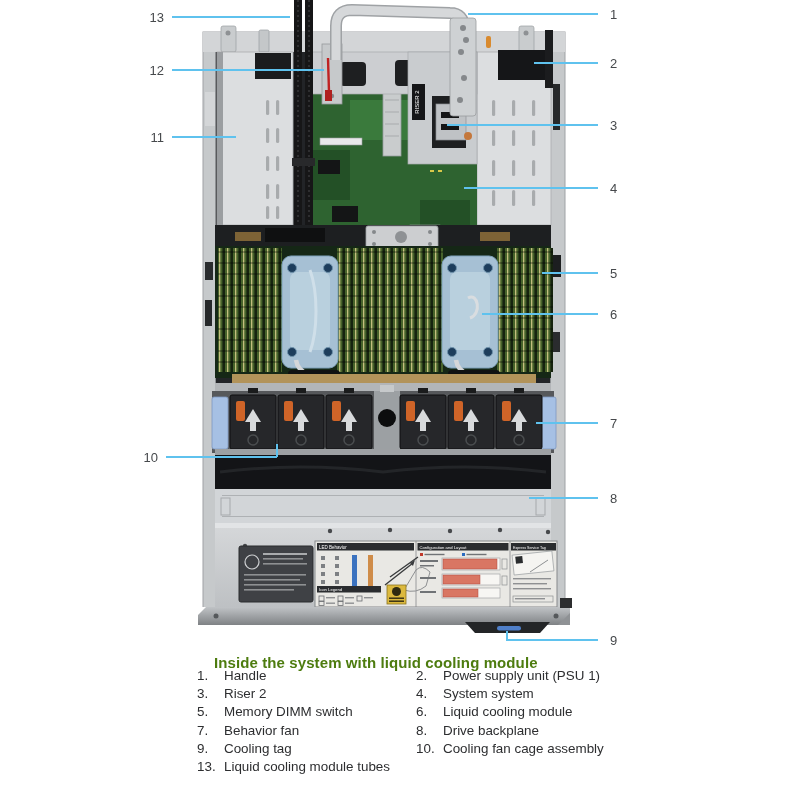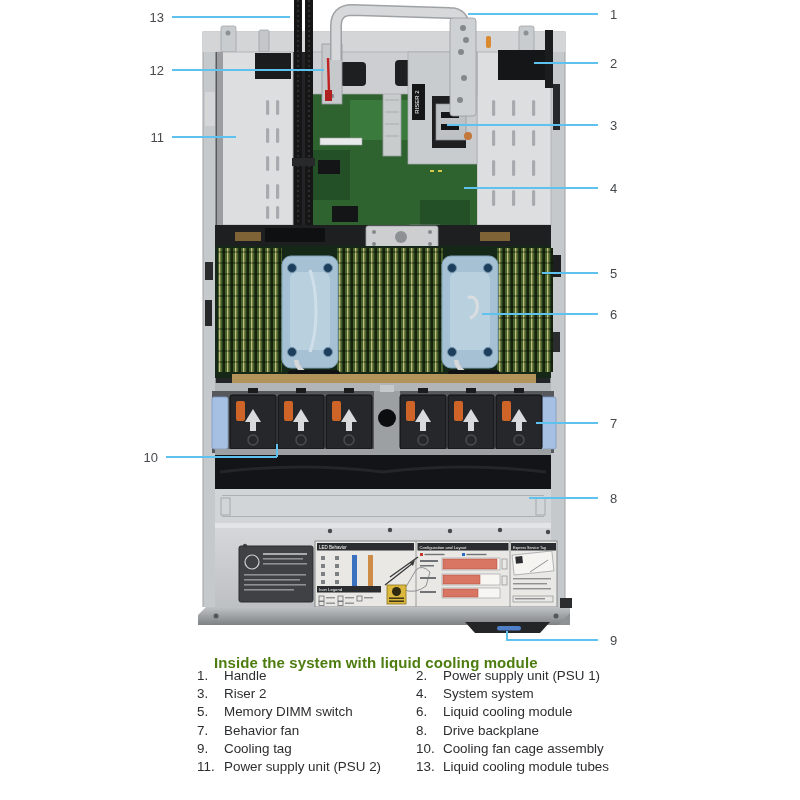--- a/index.html
+++ b/index.html
@@ -482,22 +482,18 @@
       </div>
   <div class="li">
         <span class="n">9.</span>
         <span>Cooling tag</span>
       </div>
   <div class="li">
         <span class="n">10.</span>
         <span>Cooling fan cage assembly</span>
       </div>
   <div class="li">
-        <span class="n">11.</span>
-        <span>Power supply unit (PSU 2)</span>
-      </div>
-  <div class="li">
         <span class="n">13.</span>
         <span>Liquid cooling module tubes</span>
       </div>
 </div>
 
 </div>
 
 </body></html>

